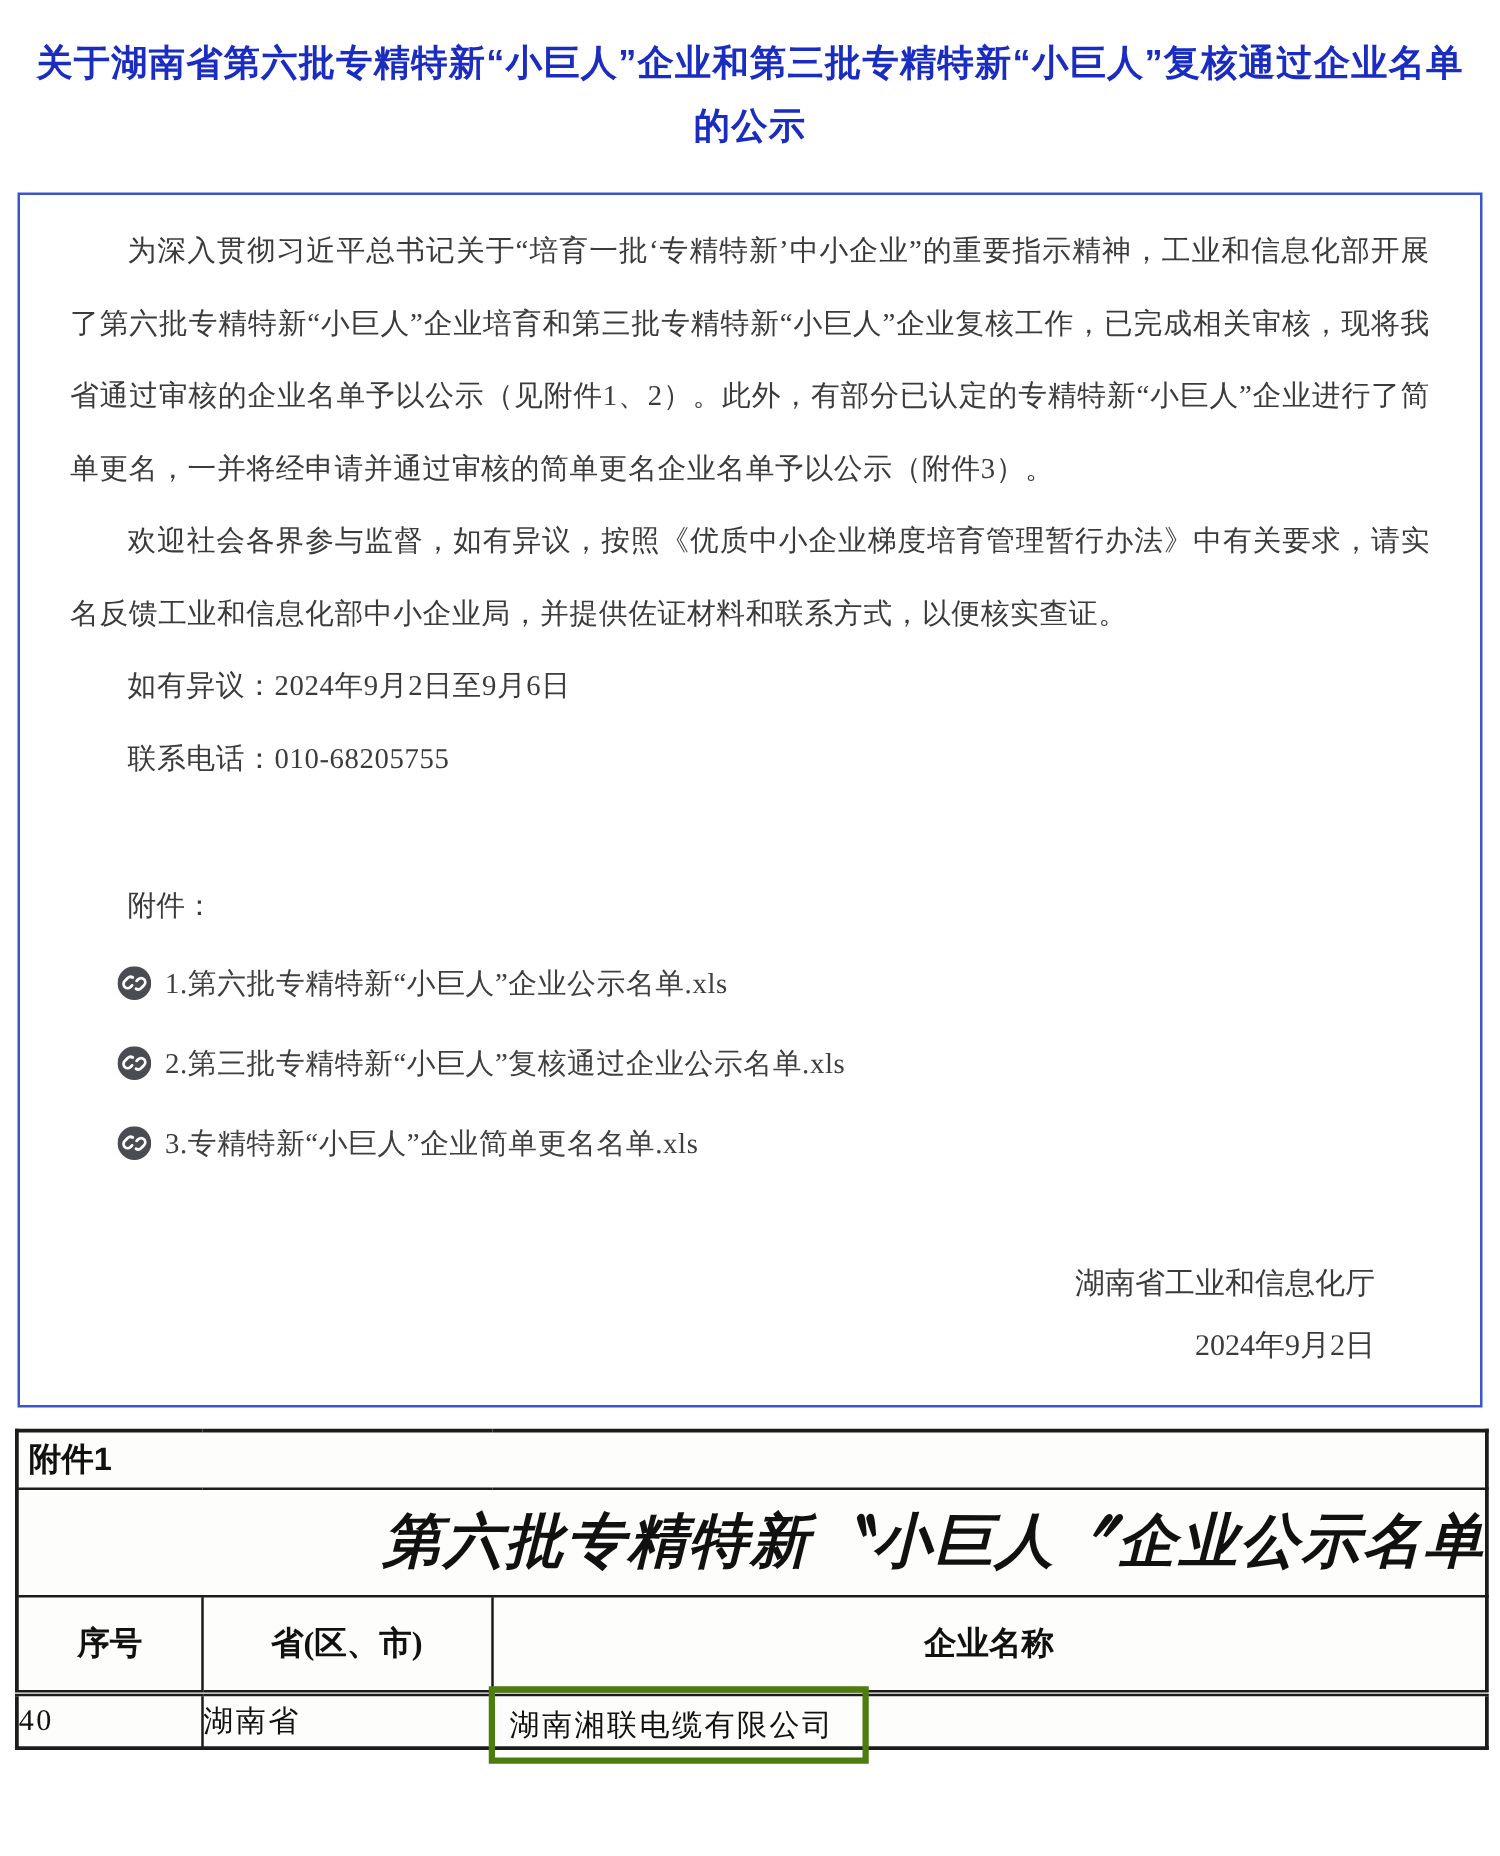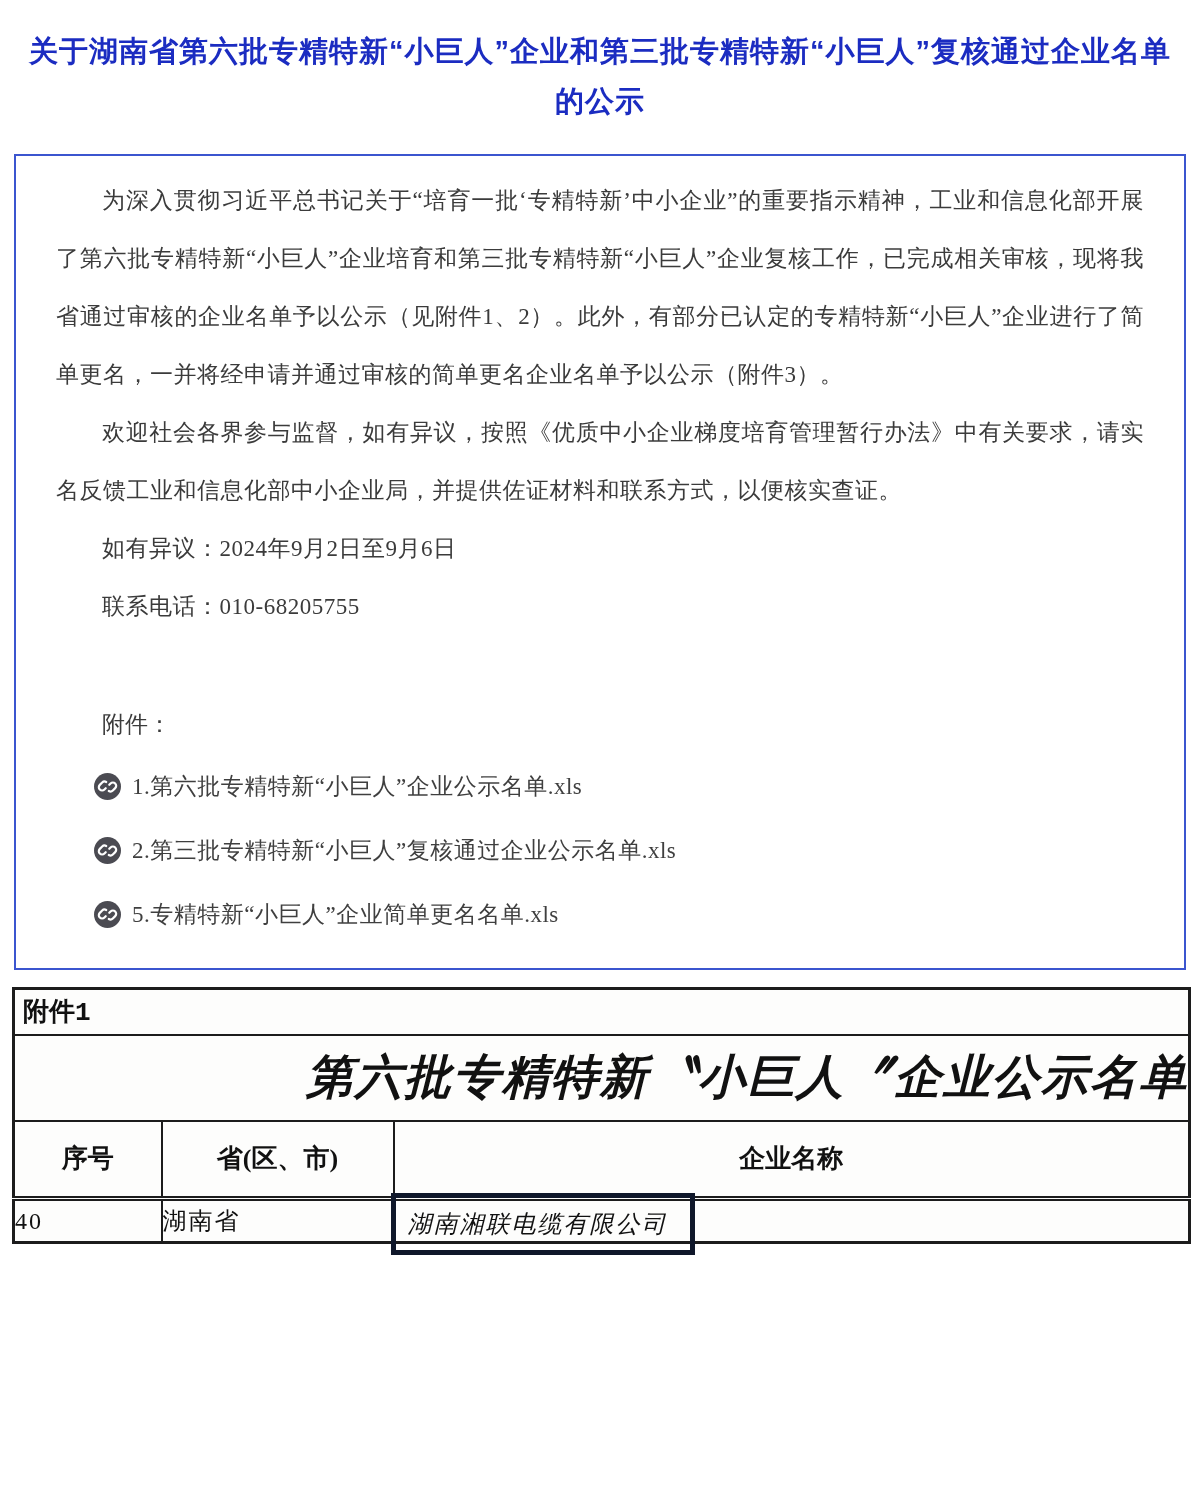--- a/index.html
+++ b/index.html
@@ -86,21 +86,21 @@
     table-layout:fixed;
     background:#fdfdfc;
   }
   .annex-table td, .annex-table th {
     border:2px solid #1c1c1c;
     color:#111111;
   }
   .annex-table { border:3px solid #1c1c1c; }
   .annex-label-cell {
     height:46px;
-    font-family:Liberation Mono, monospace;
+    font-family:Liberation Sans, sans-serif;
     font-weight:bold;
     font-size:26px;
     padding-left:8px;
     text-align:left;
   }
   .table-title-cell {
     height:86px;
     text-align:right;
     font-family:"Liberation Sans", sans-serif;
     font-weight:bold;
@@ -123,24 +123,23 @@
     text-align:left;
     letter-spacing:2px;
   }
   td.company-cell { position:relative; text-align:left; }
   .red-highlight {
     position:absolute;
     left:-4px; top:-8px; bottom:-14px;
     display:flex;
     align-items:center;
     padding:0 22px 0 12px;
-    border:5px solid #0f172a;
+    border:5px solid #4d7c0f;
     z-index:3;
     white-space:nowrap;
-    font-style:italic;
   }
 </style>
 </head>
 <body>
 
 <div class="page">
 
   <div class="main-title">关于湖南省第六批专精特新“小巨人”企业和第三批专精特新“小巨人”复核通过企业名单的公示</div>
 
   <div class="notice-box">
@@ -184,23 +183,27 @@
     <div class="attachment">
       <span class="att-icon">
         <svg viewBox="0 0 27 27" width="27" height="27">
           <circle cx="13.5" cy="13.5" r="13.5" fill="#4b4b52"></circle>
           <g stroke="#ffffff" stroke-width="2.2" fill="none" stroke-linecap="round" transform="rotate(-45 13.5 13.5)">
             <path d="M11 13.5 H9.2 a3.3 3.3 0 0 1 0-6.6 h3.4 a3.3 3.3 0 0 1 3.2 2.5"></path>
             <path d="M16 13.5 h1.8 a3.3 3.3 0 0 1 0 6.6 h-3.4 a3.3 3.3 0 0 1 -3.2-2.5"></path>
           </g>
         </svg>
       </span>
-      <span class="att-text">5.专精特新“小巨人”企业简单更名名单.xls</span>
-    </div>
-
+      <span class="att-text">3.专精特新“小巨人”企业简单更名名单.xls</span>
+    </div>
+
+    <div class="signature-block">
+      <div>湖南省工业和信息化厅</div>
+      <div>2024年9月2日</div>
+    </div>
 
   </div>
 
   <table class="annex-table">
     <colgroup>
       <col style="width:148px">
       <col style="width:232px">
       <col style="width:796px">
     </colgroup>
     <tbody>

